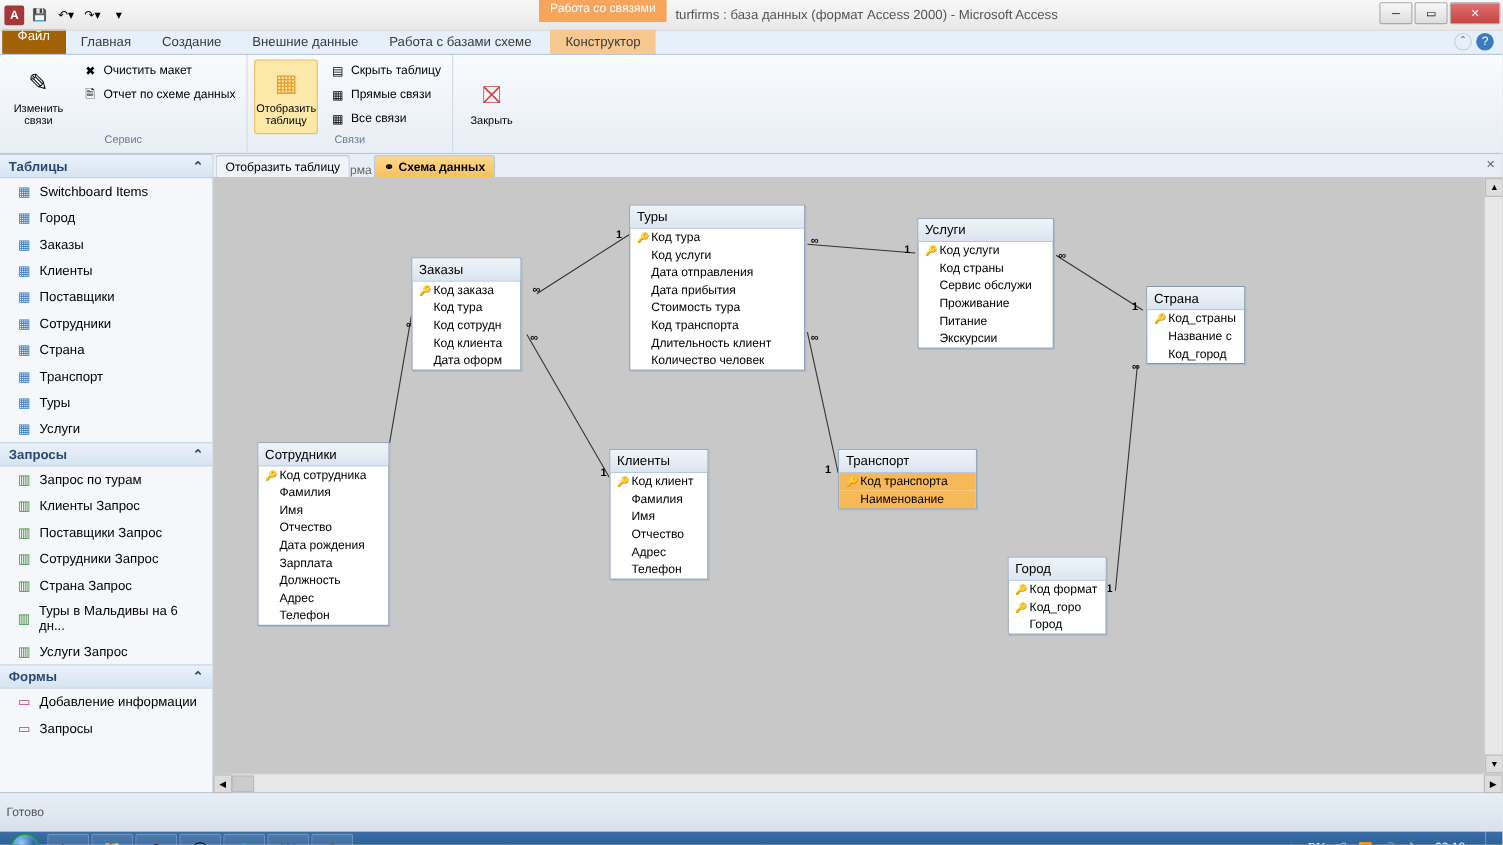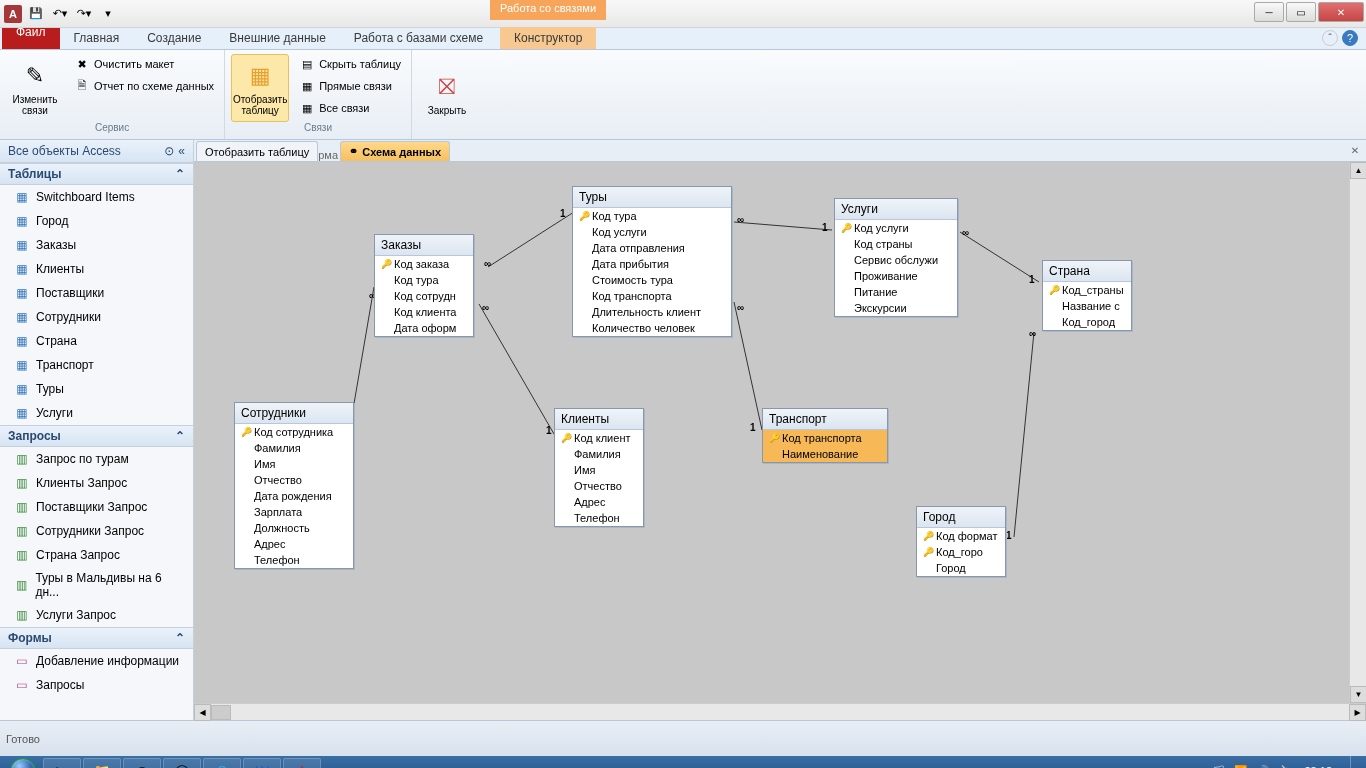--- a/index.html
+++ b/index.html
@@ -12,21 +12,21 @@
 .access-icon { width: 18px; height: 18px; background: #a4373a; color: #fff; font-weight: bold; display: flex; align-items: center; justify-content: center; border-radius: 2px; font-size: 11px; }
 .context-tab-area { position: absolute; left: 490px; top: 0; height: 28px; }
 .context-tab { background: #f7a55a; color: #fff; padding: 2px 10px; height: 20px; display: inline-block; font-size: 11px; }
 .title-text { position: absolute; left: 614px; top: 6px; color: #555; font-size: 12px; }
 .win-controls { position: absolute; right: 2px; top: 2px; display: flex; gap: 2px; }
 .win-btn { width: 30px; height: 20px; border: 1px solid #aaa; background: linear-gradient(#f8f8f8,#ddd); display: flex; align-items: center; justify-content: center; border-radius: 2px; font-size: 10px; }
 .win-btn.close { background: linear-gradient(#e07070,#c74444); color: #fff; width: 46px; }
 
 
 .ribbon-tabs { height: 22px; background: #e6f0fa; display: flex; align-items: flex-end; padding-left: 2px; border-bottom: 1px solid #b8c7da; }
-.file-tab { background: #b91c1c; color: #fff; padding: 3px 14px; height: 34px; display: flex; align-items: center; font-size: 12px; }
+.file-tab { background: #a16207; color: #fff; padding: 3px 14px; height: 34px; display: flex; align-items: center; font-size: 12px; }
 .tab { padding: 3px 14px; height: 22px; display: flex; align-items: center; color: #3a3a3a; font-size: 12px; cursor: pointer; }
 .tab.context { position: absolute; left: 500px; }
 .tab.active { background: #f7c88f; }
 .ribbon-help { position: absolute; right: 8px; top: 30px; display:flex; gap:4px; }
 .help-btn { width:16px; height:16px; display:flex; align-items:center; justify-content:center; color:#555; font-size:11px; border:1px solid #ccc; border-radius:8px; }
 
 
 .ribbon { height: 90px; background: linear-gradient(#f9fbfd,#e8eef5); border-bottom: 1px solid #b8c7da; display: flex; }
 .ribbon-group { border-right: 1px solid #d0dae5; display: flex; flex-direction: column; justify-content: space-between; padding: 4px 6px; }
 .ribbon-group-label { text-align: center; font-size: 10px; color: #6a7a8c; padding-bottom: 2px; }
@@ -100,20 +100,21 @@
   <div class="qat">
     <div class="access-icon">A</div>
     <div class="qat-icon">💾</div>
     <div class="qat-icon">↶▾</div>
     <div class="qat-icon">↷▾</div>
     <div class="qat-icon">▾</div>
   </div>
   <div class="context-tab-area">
     <div class="context-tab">Работа со связями</div>
   </div>
+  <div class="title-text">turfirms : база данных (формат Access 2000)  -  Microsoft Access</div>
   <div class="win-controls">
     <div class="win-btn">─</div>
     <div class="win-btn">▭</div>
     <div class="win-btn close">✕</div>
   </div>
 </div>
 
 <div class="ribbon-tabs">
   <div class="file-tab">Файл</div>
   <div class="tab">Главная</div>
@@ -176,27 +177,20 @@
         <div class="icon" style="color:#c44;">⛝</div>
         <div class="label">Закрыть</div>
       </div>
     </div>
     <div class="ribbon-group-label"></div>
   </div>
 </div>
 
 <div class="main-area">
   <div class="nav-pane">
-    <div class="nav-header">
-      <span>Все объекты Access</span>
-      <span style="display:flex;gap:4px;">
-          <span>⊙</span>
-          <span>«</span>
-        </span>
-    </div>
     <div id="nav-body">
         <div class="nav-group-header">
           <span>Таблицы</span>
           <span>⌃</span>
         </div>
         <div class="nav-items">
           <div class="nav-item">
             <span class="nav-item-icon icon-table">▦</span>
             <span>Switchboard Items</span>
           </div>

